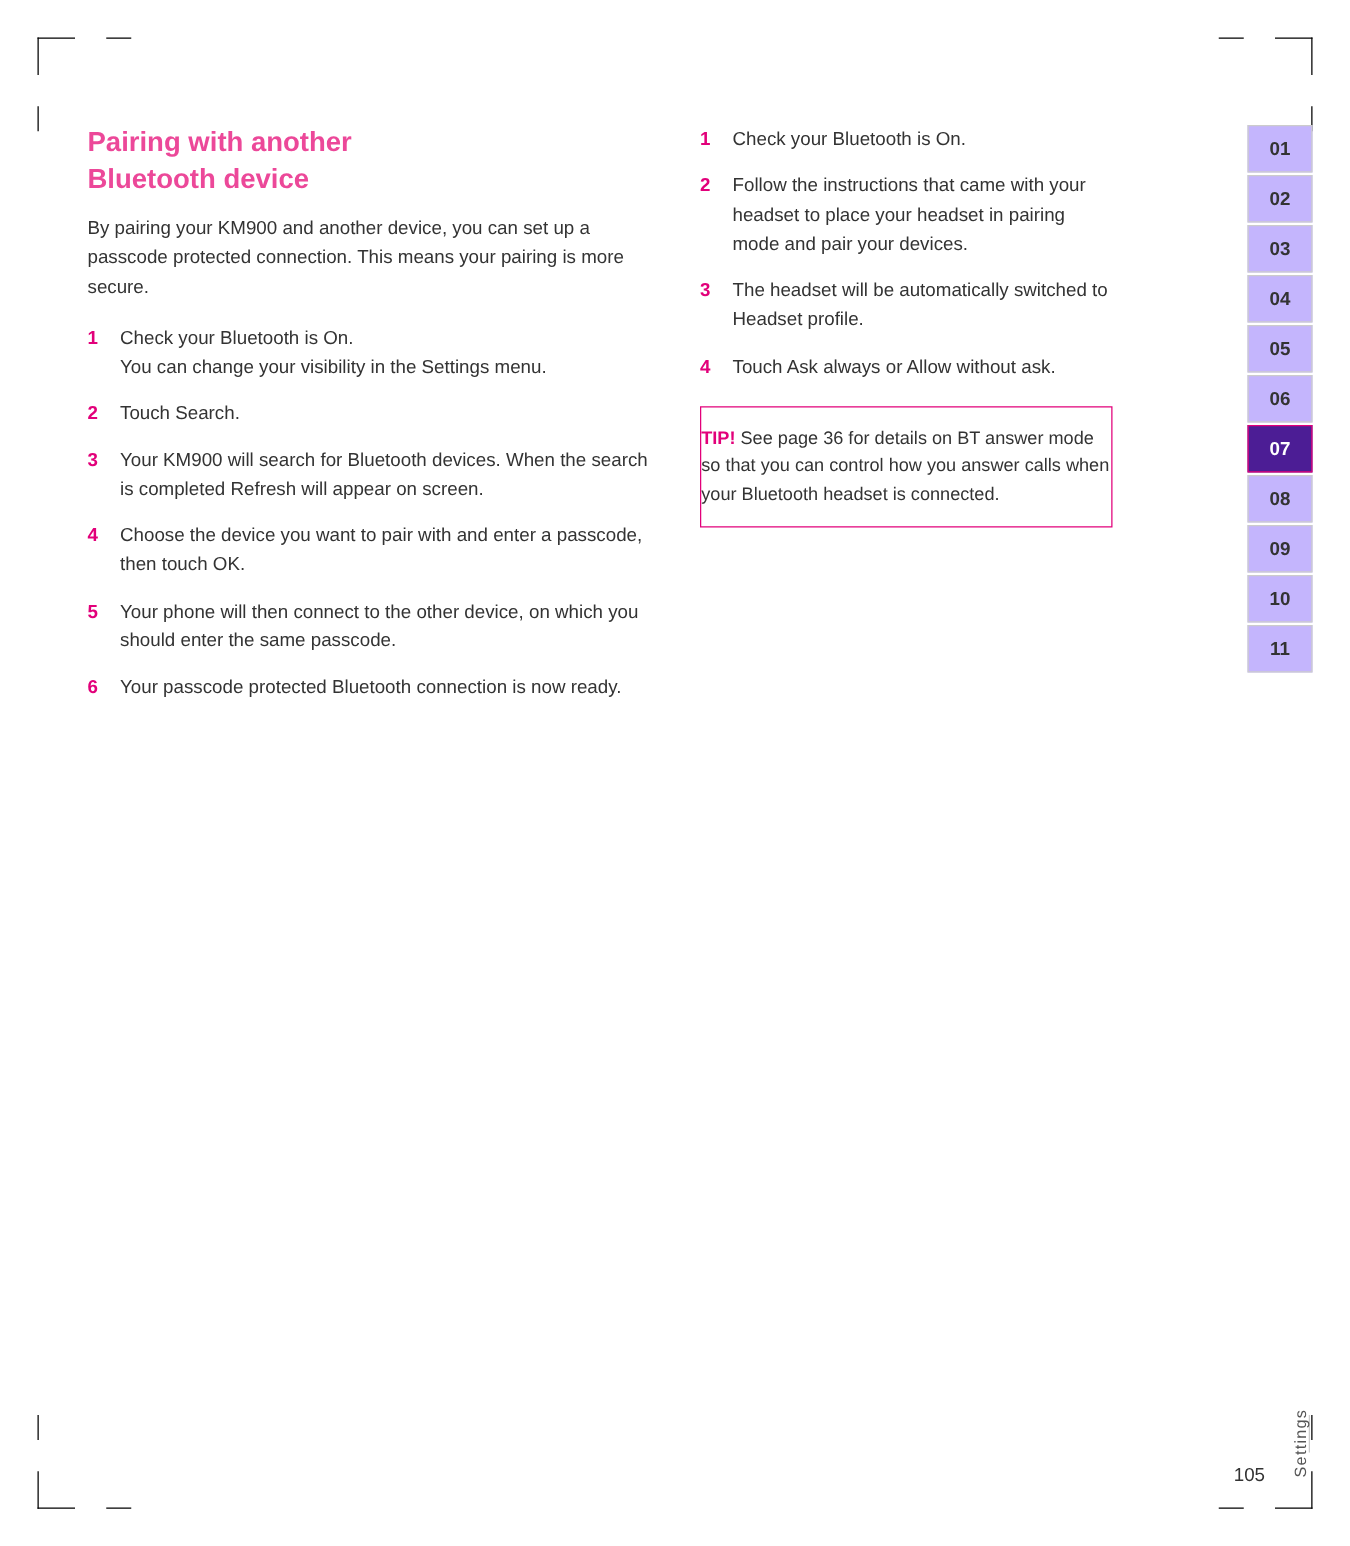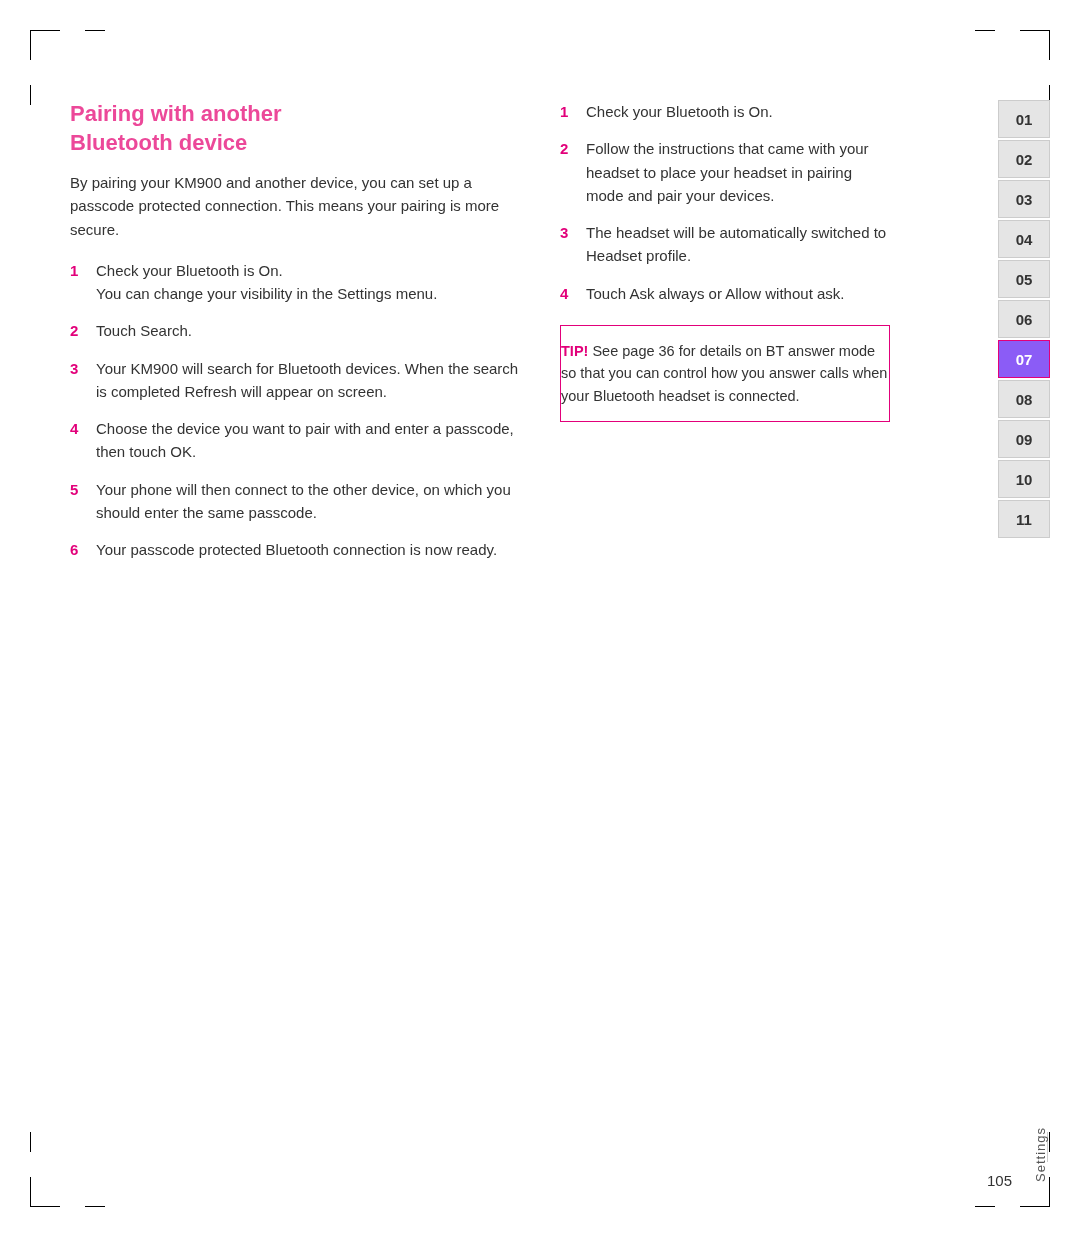--- a/index.html
+++ b/index.html
@@ -95,25 +95,25 @@
       width: 52px;
       height: 38px;
       display: flex;
       align-items: center;
       justify-content: center;
       font-size: 15px;
       font-weight: bold;
       color: #333;
       border: 1.5px solid #ccc;
       margin-bottom: 2px;
-      background: #e5e5e5;
+      background: #c4b5fd;
     }
 
     .side-nav-item.active {
-      background: #8b5cf6;
+      background: #4c1d95;
       color: #fff;
       border-color: #e2007a;
     }
 
     
     .section-heading {
       font-size: 22px;
       font-weight: bold;
       color: #ec4899;
       line-height: 1.3;

